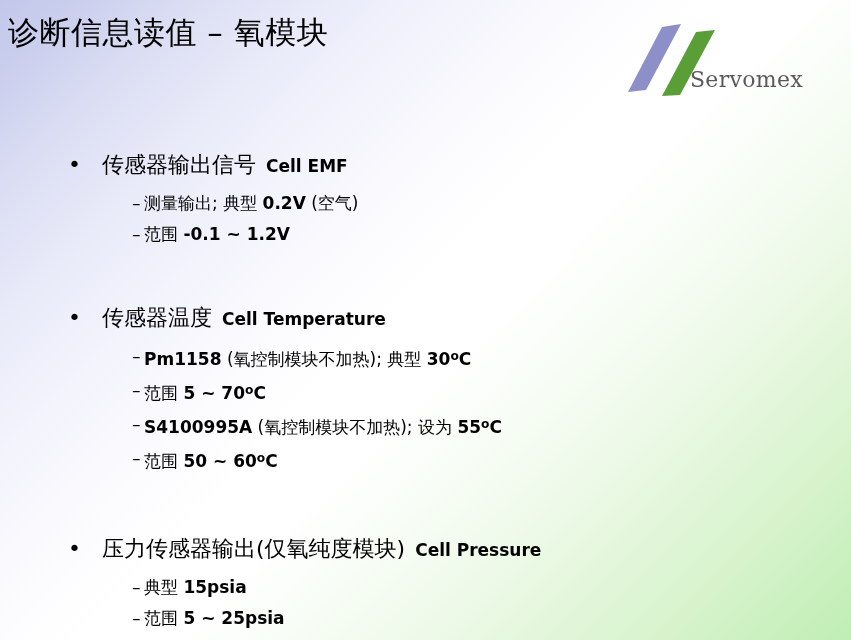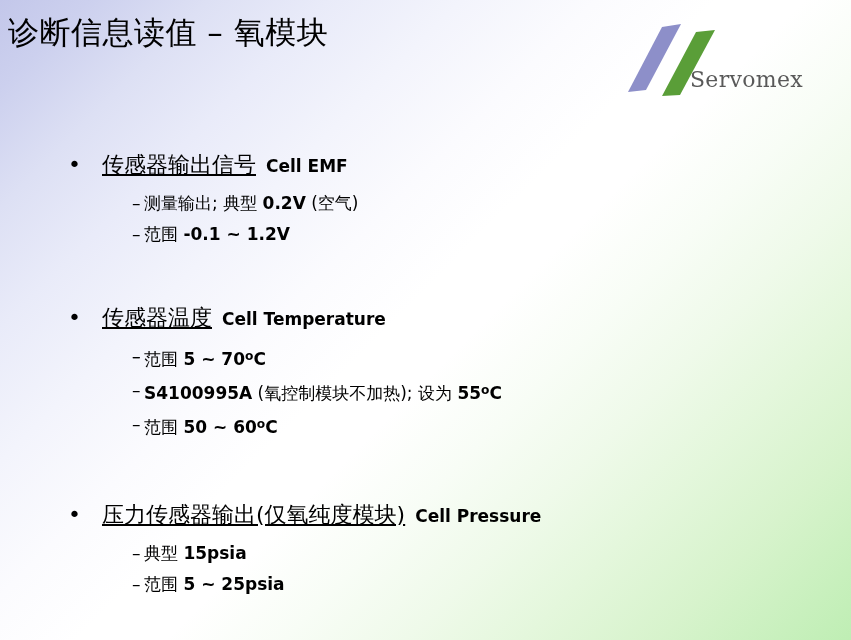--- a/index.html
+++ b/index.html
@@ -114,21 +114,20 @@
     left: 68px;
     top: 0;
     width: 14px;
     font-size: 22px;
     line-height: 44px;
     color: #000000;
     text-align: left;
   }
   .lvl1 .cn {
     font-weight: normal;
-    text-decoration: underline;
   }
   .lvl1 .en {
     font-weight: bold;
     font-size: 17px;
   }
   .lvl1 .gap {
     display: inline-block;
     width: 10px;
   }
 
@@ -195,20 +194,21 @@
       </div>
     </div>
 
     <div class="section s1">
       <div class="lvl1">
         <span class="bullet-dot">•</span>
         <span class="cn">传感器温度</span><span class="gap"></span><span class="en">Cell Temperature</span>
       </div>
       <div class="lvl2">
         <span class="dash">–</span>
+        <span class="l2text"><b>Pm1158</b><span> (氧控制模块不加热); 典型 </span><b>30</b><b class="deg">o</b><b>C</b></span>
       </div>
       <div class="lvl2">
         <span class="dash">–</span>
         <span class="l2text"><span>范围 </span><b>5 ~ 70</b><b class="deg">o</b><b>C</b></span>
       </div>
       <div class="lvl2">
         <span class="dash">–</span>
         <span class="l2text"><b>S4100995A</b><span> (氧控制模块不加热); 设为 </span><b>55</b><b class="deg">o</b><b>C</b></span>
       </div>
       <div class="lvl2">

